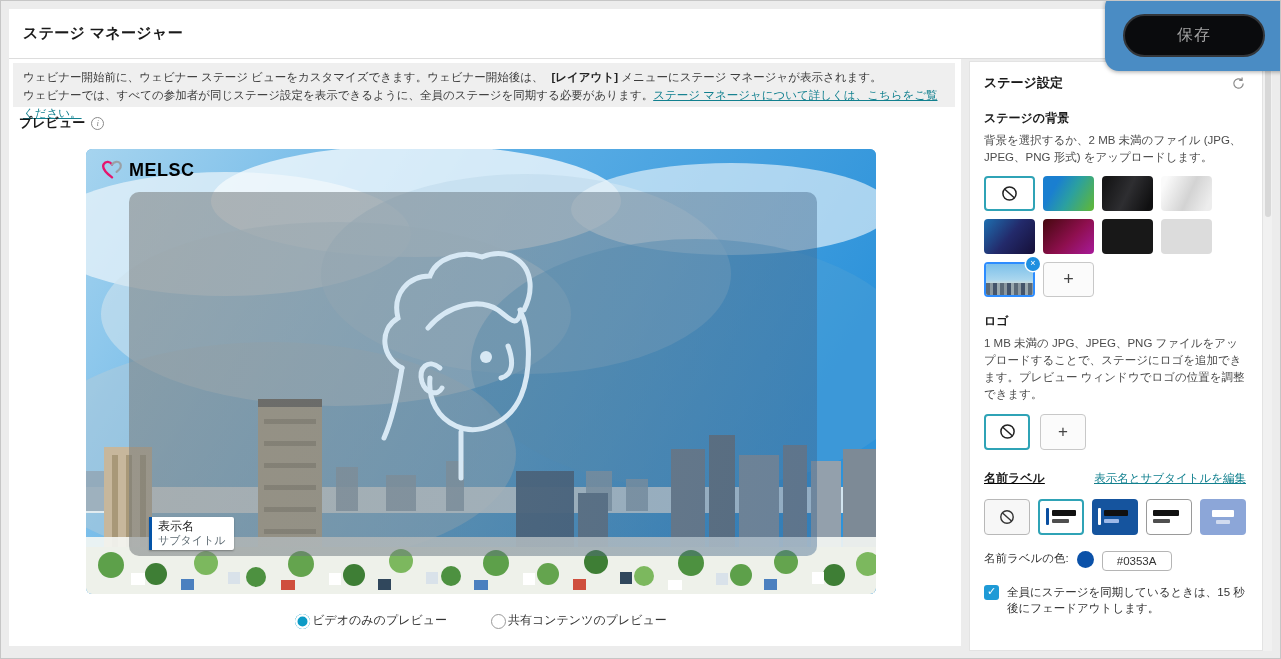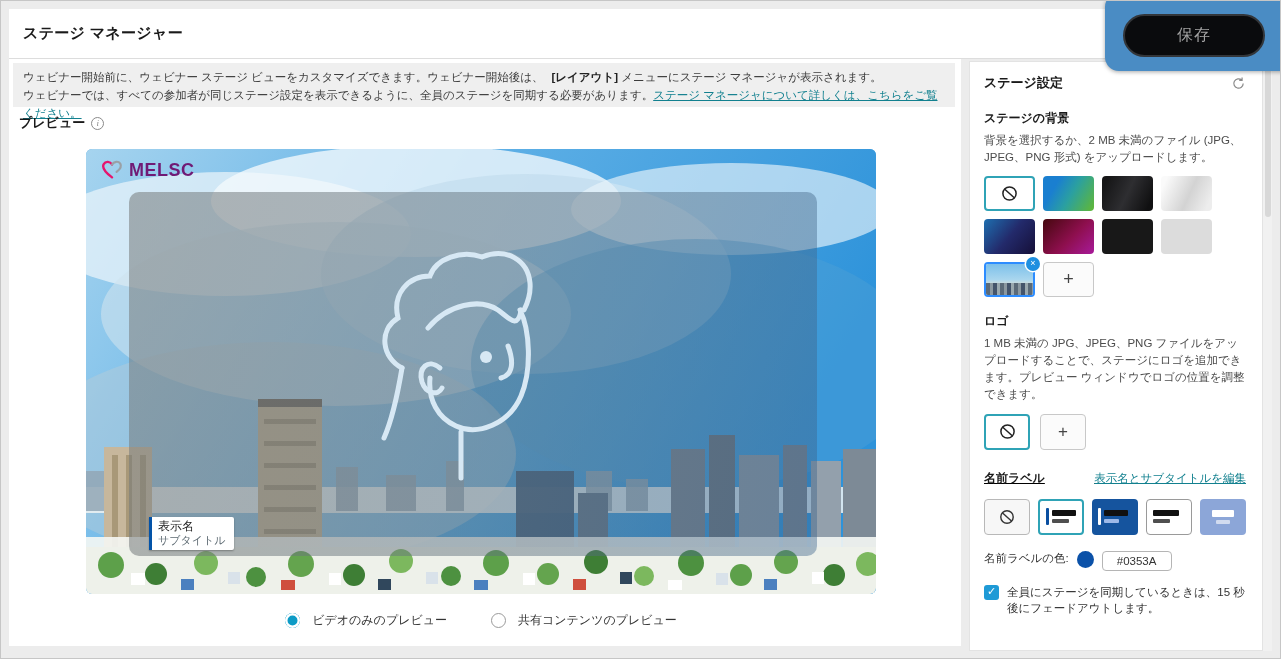--- a/index.html
+++ b/index.html
@@ -23,28 +23,28 @@
   .preview-label { position:absolute; left:10px; top:55px; font-size:13px; font-weight:bold; color:#1a1a1a; display:flex; align-items:center; gap:6px; }
   .info-i { width:13px; height:13px; border:1px solid #8a8a8a; border-radius:50%; color:#8a8a8a; font-size:9px; font-weight:normal; font-style:italic; display:inline-flex; align-items:center; justify-content:center; font-family:"Liberation Serif","DejaVu Serif",serif; }
 
   
   .preview { position:absolute; left:77px; top:90px; width:790px; height:445px; border-radius:6px; overflow:hidden; background:#5fb0e6; }
   .scene-svg { position:absolute; left:0; top:0; width:100%; height:100%; }
   .overlay { position:absolute; left:43px; top:43px; width:688px; height:364px; border-radius:10px;
              background:linear-gradient(100deg, rgba(118,122,122,.55) 0%, rgba(95,112,124,.48) 55%, rgba(58,98,138,.42) 100%); }
   .face-svg { position:absolute; left:50%; top:47%; transform:translate(-50%,-50%); width:215px; height:250px; }
   .brand { position:absolute; left:14px; top:10px; display:flex; align-items:center; gap:5px; }
-  .brand-text { font-size:18px; font-weight:bold; color:#701a75; letter-spacing:.5px; }
+  .brand-text { font-size:18px; font-weight:bold; color:#000000; letter-spacing:.5px; }
   .name-tag { position:absolute; left:63px; top:368px; background:#fff; border-left:3px solid #0353A8; padding:2px 8px 3px 6px; box-shadow:0 1px 2px rgba(0,0,0,.3); border-radius:0 2px 2px 0; }
   .nt1 { font-size:12px; color:#1c1c1c; line-height:1.25; }
   .nt2 { font-size:11px; color:#5d6a72; line-height:1.2; }
 
   
   .radio-row { position:absolute; left:77px; top:553px; width:790px; display:flex; justify-content:center; gap:44px; align-items:center; font-size:12px; color:#333; }
-  .radio-item { display:flex; align-items:center; gap:12px; cursor:pointer; }
+  .radio-item { display:flex; align-items:flex-end; gap:2px; cursor:pointer; }
   .radio { width:15px; height:15px; border-radius:50%; }
   .radio.sel { background:#0c9bc6; box-shadow:inset 0 0 0 2.5px #fff, inset 0 0 0 8px #0c9bc6; }
   .radio.unsel { background:#fff; border:1.5px solid #9a9a9a; }
 
   
   .sidebar { position:absolute; left:968px; top:60px; width:294px; height:590px; background:#fff; border:1px solid #e3e3e3; padding:12px 16px 0 14px; overflow:hidden; }
   .scrollbar { position:absolute; left:1262px; top:60px; width:9px; height:590px; background:#f1f1f1; }
   .scroll-thumb { position:absolute; left:1.5px; top:6px; width:6px; height:150px; background:#d8d8d8; border-radius:3px; }
 
   .sb-header { display:flex; justify-content:space-between; align-items:center; margin-bottom:18px; }

